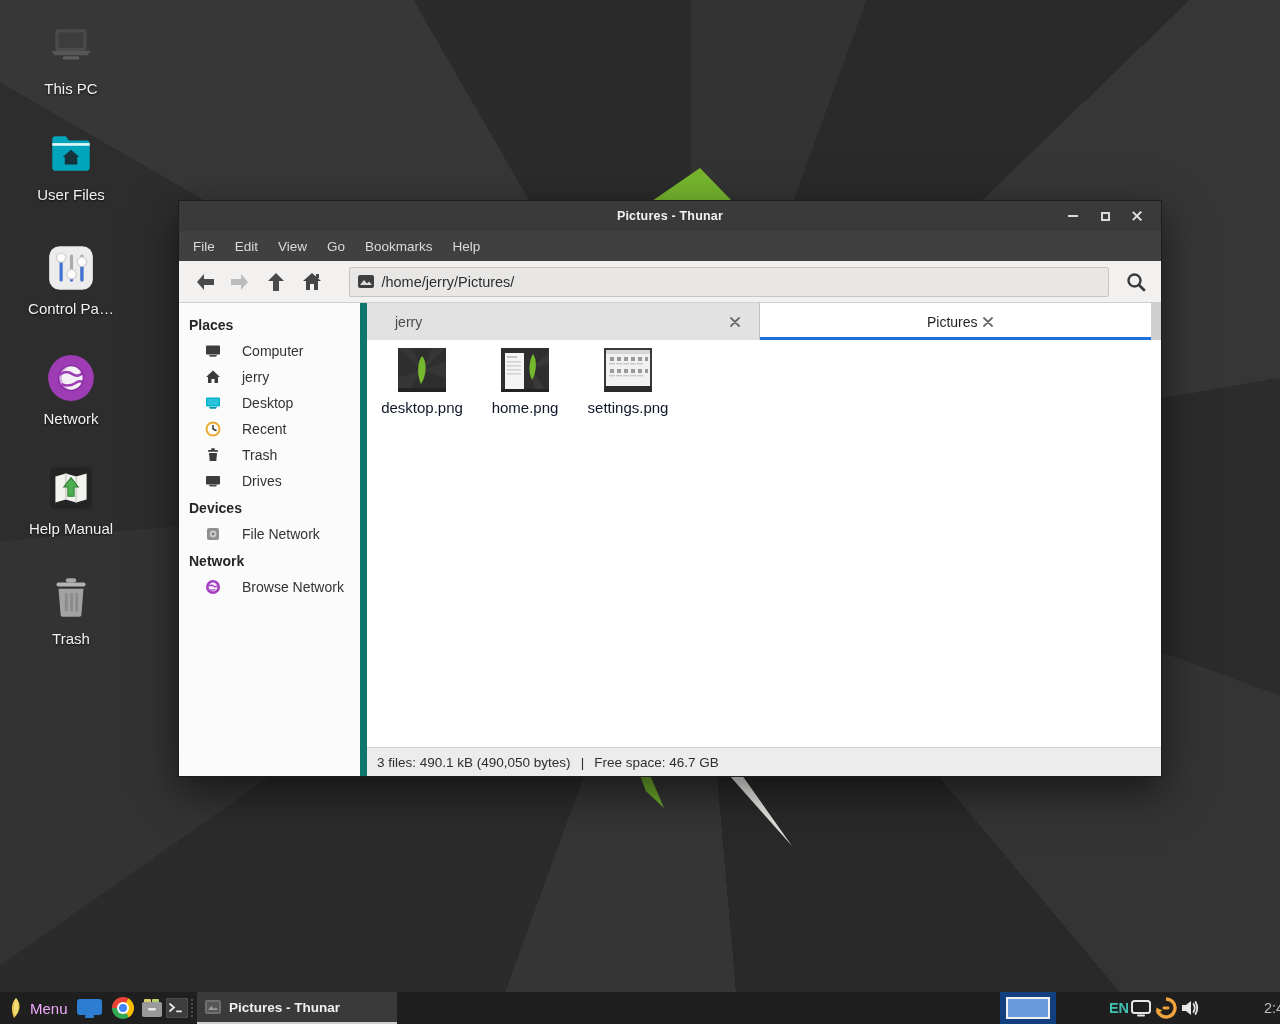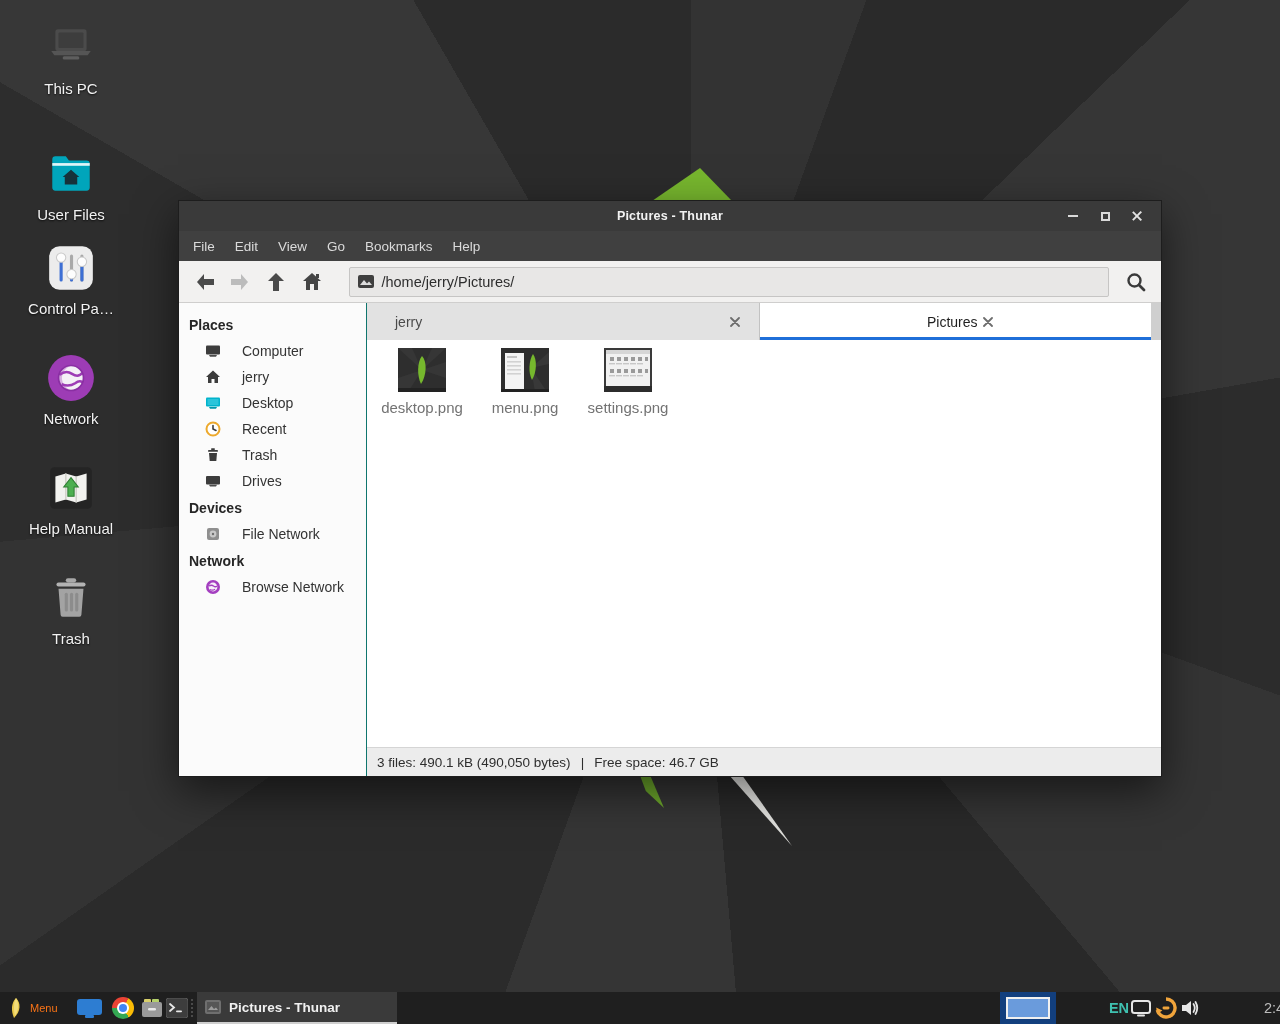--- a/index.html
+++ b/index.html
@@ -63,51 +63,51 @@
   }
   .nav-btn { width:36px; height:32px; display:flex; align-items:center; justify-content:center; cursor:pointer; border-radius:3px; }
   .pathbar {
     margin-left:20px; height:30px; width:768px; background:#e8e7e6; border:1px solid #c6c5c4;
     border-radius:2px; display:flex; align-items:center; padding:0 8px; gap:7px;
   }
   .pathbar .path-text { font-size:14.5px; color:#2e2e2e; white-space:nowrap; }
   .search-btn { margin-left:8px; width:38px; height:34px; display:flex; align-items:center; justify-content:center; cursor:pointer; }
 
   .window-body { flex:1; display:flex; min-height:0; }
-  .sidebar { width:188px; flex:0 0 188px; background:#fbfbfb; border-right:1px solid #0f766e; padding-top:8px; overflow:hidden; }
+  .sidebar { width:188px; flex:0 0 188px; background:#fbfbfb; border-right:7px solid #0f766e; padding-top:8px; overflow:hidden; }
   .side-header { font-size:14px; font-weight:bold; color:#262626; padding:6px 0 5px 10px; }
   .side-item { display:flex; align-items:center; gap:21px; padding:4px 0 4px 26px; font-size:14px; color:#333; cursor:pointer; height:26px; }
   .side-item svg { flex:0 0 16px; }
 
   .content { flex:1; display:flex; flex-direction:column; min-width:0; }
   .tabbar { height:37px; flex:0 0 37px; background:#cfcfcf; display:flex; padding-right:10px; }
   .tab {
     flex:1; display:flex; align-items:center; justify-content:space-between;
     padding:0 14px 0 28px; font-size:14px; cursor:pointer; position:relative;
   }
   .tab.inactive { background:#e2e2e2; color:#4a4a4a; border-right:1px solid #c2c2c2; }
   .tab.active { background:#ffffff; color:#1f1f1f;justify-content:center; }
   .tab.active::after { content:""; position:absolute; left:0; right:0; bottom:0; height:3px; background:#1f6fd9; }
   .tab-close { width:20px; height:20px; display:flex; align-items:center; justify-content:center; cursor:pointer; }
 
   .filepane { flex:1; background:#fff; display:flex; align-items:flex-start; padding:8px 0 0 7px; gap:7px; }
   .file-item { width:96px; text-align:center; cursor:pointer; }
   .file-item .thumb { width:48px; height:44px; margin:0 auto; display:block; }
-  .file-item .fname { margin-top:7px; font-size:15px; color:#737373; }
+  .file-item .fname { margin-top:7px; font-size:15px; color:#0f172a; }
 
   .statusbar {
     height:29px; flex:0 0 29px; background:#ececec; border-top:1px solid #d5d5d5;
     display:flex; align-items:center; gap:10px; padding-left:10px; font-size:13.5px; color:#2e2e2e;
   }
 
   
   .taskbar { position:absolute; left:0; top:992px; width:1280px; height:32px; background:#1f1f1f; }
   .tb { position:absolute; top:0; height:32px; display:flex; align-items:center; justify-content:center; cursor:pointer; }
   .menu-btn { left:0; width:72px; gap:7px; padding-left:8px; justify-content:flex-start; }
-  .menu-btn .menu-lbl { color:#f97316; font-size:11px; }
+  .menu-btn .menu-lbl { color:#f0abfc; font-size:15px; }
   .task-btn {
     left:197px; width:200px; background:#3a3a3a; border-bottom:2px solid #cfcfcf;
     gap:8px; justify-content:flex-start; padding-left:8px;
   }
   .task-btn .task-lbl { color:#f0f0f0; font-size:13.5px; font-weight:bold; white-space:nowrap; }
   .grip { left:188px; width:8px; cursor:default; }
   .grip i { display:block; width:0; height:18px; border-left:2px dotted #4a4a4a; }
 
   .pager { left:1000px; width:56px; height:32px; background:#123f7e; padding:5px 6px; cursor:pointer; }
   .pager .ws { width:100%; height:100%; background:#6a9bdc; border:2px solid #f0f0f0; }
@@ -134,21 +134,21 @@
 
 <div class="desk-icon" style="top:22px">
   <svg class="ico" viewBox="0 0 50 50">
     <rect x="10" y="7" width="30" height="21" rx="2.5" fill="#4b4b4b"></rect>
     <rect x="13" y="10" width="24" height="15" rx="1" fill="#3d3d3d"></rect>
     <path d="M6 28 L44 28 L41 32 L9 32 Z" fill="#555"></path>
     <rect x="17" y="33" width="16" height="3" rx="1.5" fill="#5e5e5e"></rect>
   </svg>
   <div class="lbl">This PC</div>
 </div>
-<div class="desk-icon" style="top:148px">
+<div class="desk-icon" style="top:128px">
   <svg class="ico" viewBox="0 0 50 50">
     <path d="M7 11 Q7 8 10 8 L20 8 L23 12 L40 12 Q43 12 43 15 L43 38 Q43 41 40 41 L10 41 Q7 41 7 38 Z" fill="#00a5bb"></path>
     <rect x="7" y="14.5" width="36" height="2.6" fill="#dff5f8"></rect>
     <path d="M25 21 L33 28 L31 28 L31 35 L19 35 L19 28 L17 28 Z" fill="#16323a"></path>
   </svg>
   <div class="lbl">User Files</div>
 </div>
 <div class="desk-icon" style="top:242px">
   <svg class="ico" viewBox="0 0 50 50">
     <rect x="4" y="4" width="42" height="42" rx="10" fill="#ececec"></rect>
@@ -362,21 +362,21 @@
             <path d="M30 20 L48 4 L48 16 Z M30 20 L46 44 L34 44 Z" fill="#383838"></path>
             <path d="M32 6 C36 11 36 24 31 32 C27 25 28 12 32 6 Z" fill="#76b82d"></path>
             <rect x="4" y="5" width="19" height="36" fill="#f4f4f4"></rect>
             <rect x="6" y="8" width="10" height="2" fill="#c4c4c4"></rect>
             <rect x="6" y="13" width="14" height="1.6" fill="#d2d2d2"></rect>
             <rect x="6" y="17" width="14" height="1.6" fill="#d2d2d2"></rect>
             <rect x="6" y="21" width="14" height="1.6" fill="#d2d2d2"></rect>
             <rect x="6" y="25" width="14" height="1.6" fill="#d2d2d2"></rect>
             <rect x="0" y="41" width="48" height="3" fill="#222"></rect>
           </svg>
-          <div class="fname">menu.png</div>
+          <div class="fname">home.png</div>
         </div>
         <div class="file-item">
           <svg class="thumb" viewBox="0 0 48 44">
             <rect width="48" height="44" fill="#3a3a3a"></rect>
             <rect x="2" y="2" width="44" height="36" fill="#f1f1f1"></rect>
             <rect x="2" y="2" width="44" height="4" fill="#d6d6d6"></rect>
             <g fill="#9a9a9a">
               <rect x="6" y="9" width="4" height="4"></rect>
                 <rect x="13" y="9" width="4" height="4"></rect>
               <rect x="20" y="9" width="4" height="4"></rect>

